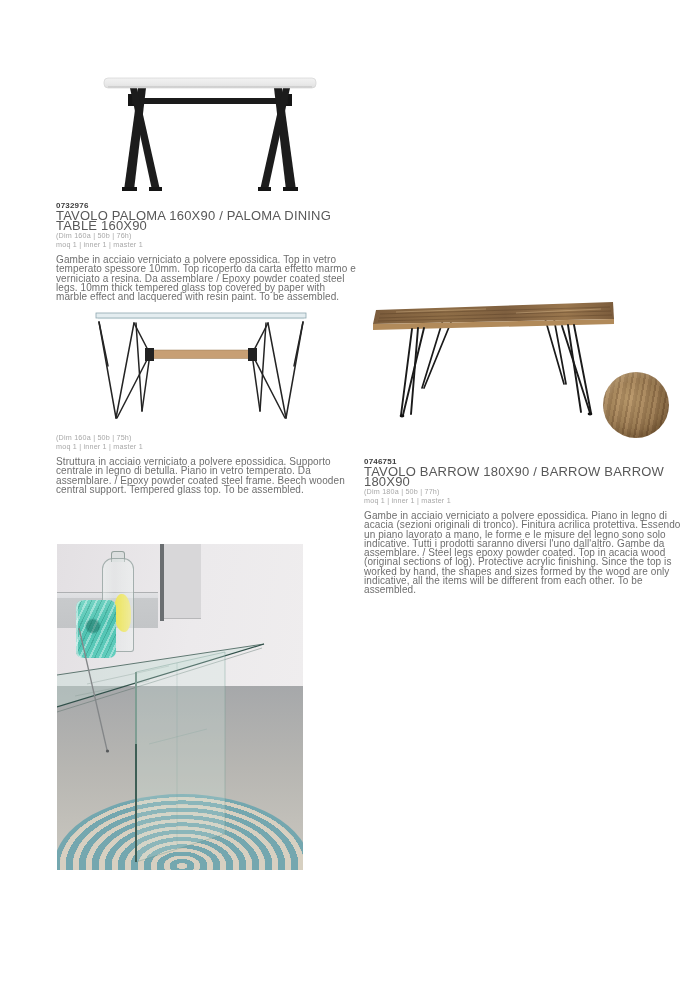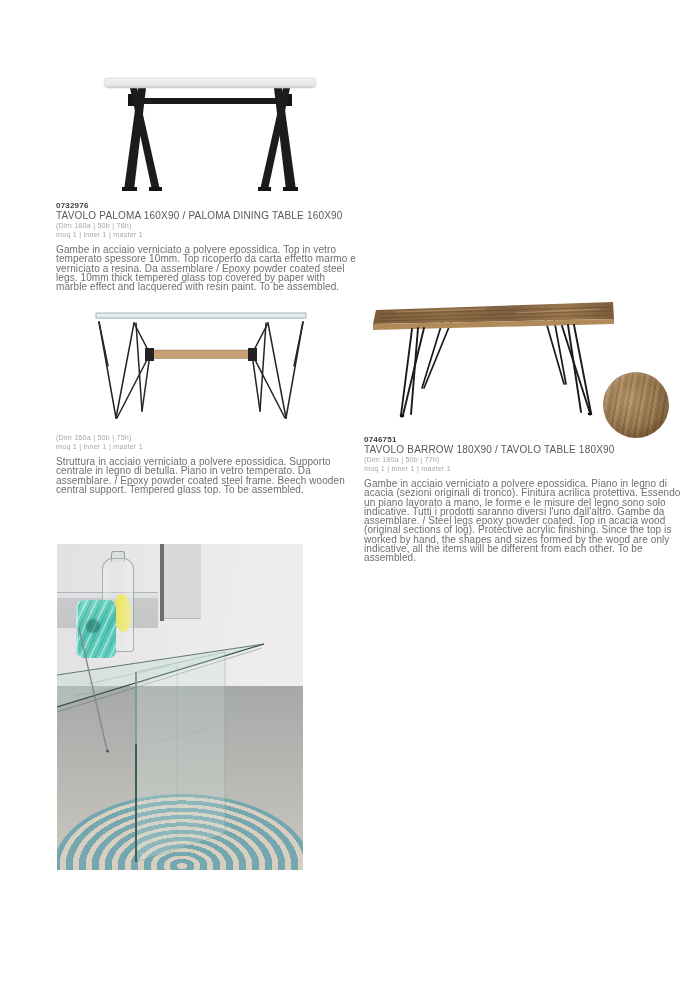--- a/index.html
+++ b/index.html
@@ -2,21 +2,21 @@
 <html><head>
 <meta charset="utf-8">
 <style>
   html,body{margin:0;padding:0;background:#ffffff;}
   #page{position:relative;width:700px;height:990px;background:#ffffff;overflow:hidden;
         font-family:Liberation Sans, sans-serif;margin-left:16px;}
   .abs{position:absolute;}
   
   .ptext{position:absolute;letter-spacing:.2px;}
   .code{font-size:8px;line-height:10px;font-weight:bold;color:#3c3c3c;}
-  .title{font-size:10px;line-height:10px;color:#585858;}
+  .title{font-size:13px;line-height:10px;color:#585858;}
   .meta{font-size:7.2px;line-height:9px;color:#a8a8a8;}
   .desc{font-size:10px;line-height:9.3px;color:#6e6e6e;margin-top:6px;letter-spacing:.1px;}
   
   .swatch{position:absolute;left:587px;top:372px;width:66px;height:66px;border-radius:50%;
     background:
       radial-gradient(circle at 38% 40%, rgba(255,225,170,.25), rgba(60,35,15,.28) 95%),
       repeating-linear-gradient(100deg,#8a6a44 0 2px,#9c7c52 2px 5px,#82623e 5px 7px,#a7855b 7px 10px,#8f6f49 10px 12px);
     box-shadow:inset -3px -4px 8px rgba(70,45,20,.35), inset 2px 3px 6px rgba(255,235,200,.25);}
   
   #photo{position:absolute;left:41px;top:544px;width:246px;height:326px;overflow:hidden;}
@@ -152,23 +152,23 @@
       <line x1="196" y1="26" x2="224" y2="113"></line>
         <line x1="208" y1="25" x2="225" y2="113"></line>
         <line x1="202" y1="25" x2="215" y2="112"></line>
       <ellipse cx="36" cy="116" rx="2.4" ry="1.4" fill="#111" stroke="none"></ellipse>
       <ellipse cx="224" cy="114" rx="2.4" ry="1.4" fill="#111" stroke="none"></ellipse>
     </g>
   </svg>
 
   <div class="swatch"></div>
 
-  <div class="ptext" style="left:348px;top:435px;width:326px">
+  <div class="ptext" style="left:348px;top:457px;width:326px">
     <div class="code">0746751</div>
-    <div class="title">TAVOLO BARROW 180X90 / TAVOLO TABLE 180X90</div>
+    <div class="title">TAVOLO BARROW 180X90 / BARROW BARROW 180X90</div>
     <div class="meta">(Dim 180a | 50b | 77h)</div>
     <div class="meta">moq 1 | inner 1 | master 1</div>
     <div class="desc">Gambe in acciaio verniciato a polvere epossidica. Piano in legno di acacia (sezioni originali di tronco). Finitura acrilica protettiva. Essendo un piano lavorato a mano, le forme e le misure del legno sono solo indicative. Tutti i prodotti saranno diversi l'uno dall'altro. Gambe da assemblare. / Steel legs epoxy powder coated. Top in acacia wood (original sections of log). Protective acrylic finishing. Since the top is worked by hand, the shapes and sizes formed by the wood are only indicative, all the items will be different from each other. To be assembled.</div>
   </div>
 
   <div id="photo">
     <div class="wall"></div>
     <div class="panel"></div>
     <div class="pole"></div>
     <div class="console"></div>

